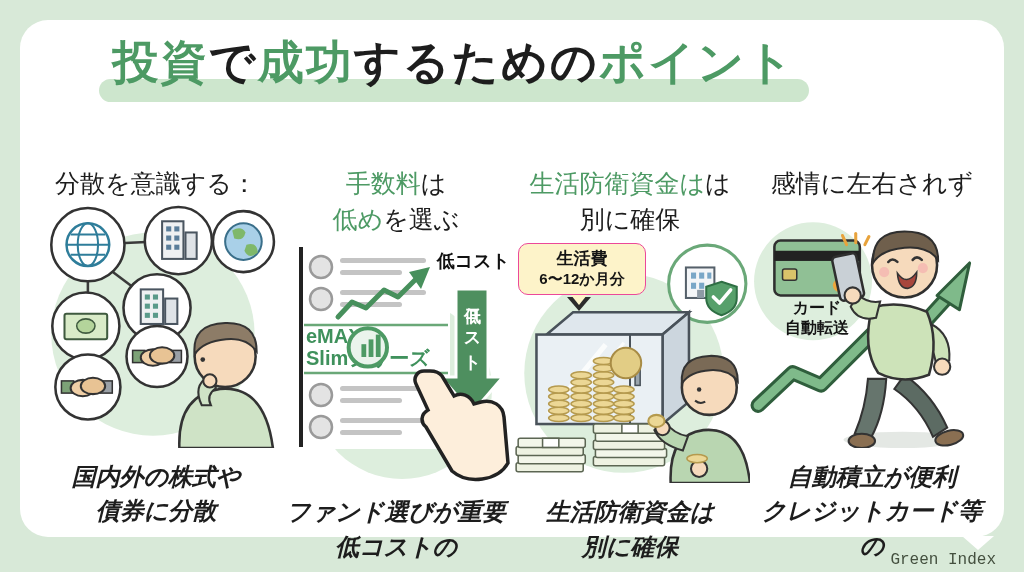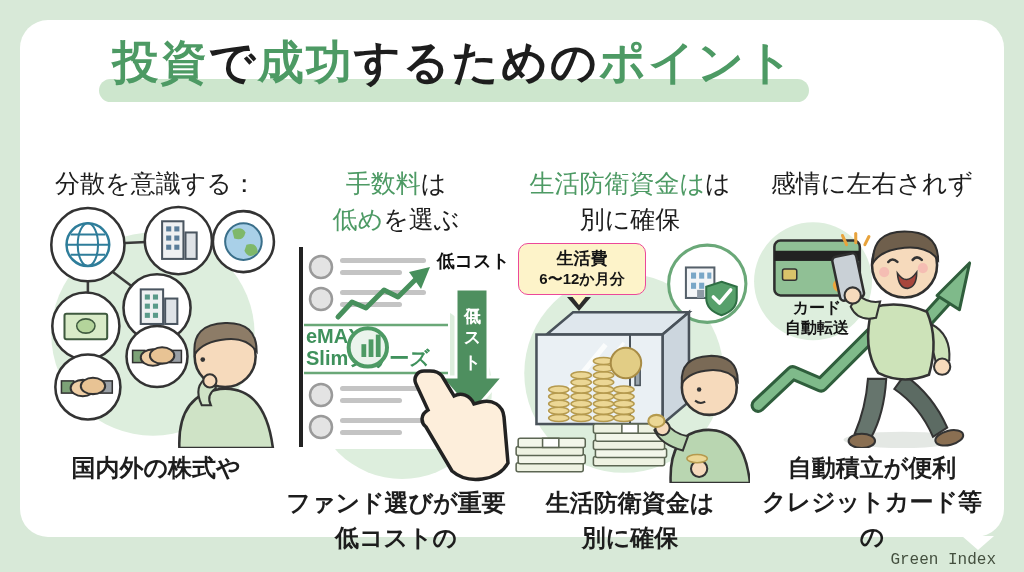--- a/index.html
+++ b/index.html
@@ -33,21 +33,21 @@
   
   .cols{
     position:absolute;top:126px;left:30px;width:964px;
     display:grid;grid-template-columns:252px 228px 240px 244px;
   }
   .col{text-align:center;}
   .h{font-size:25px;font-weight:400;line-height:1.42;margin-top:40px;}
   .hg{color:#4d9a64;}
   .illus{position:relative;height:244px;margin-top:2px;}
   .illus svg{position:absolute;left:0;top:0;width:100%;height:100%;}
-  .cap{font-size:24px;font-weight:800;line-height:1.45;margin-top:3px;}
+  .cap{font-size:24px;font-weight:800;line-height:1.45;margin-top:12px;font-style:italic;}
   
   .lc-top{position:absolute;right:0px;top:10px;font-size:18px;font-weight:800;color:#111;}
   .lc-arrow{
     position:absolute;left:179px;top:56px;writing-mode:vertical-rl;
     font-size:17px;font-weight:800;color:#fff;letter-spacing:3px;
   }
   .fund{position:absolute;left:24px;top:86px;display:flex;align-items:center;gap:5px;}
   .fund-text{text-align:left;font-size:20px;font-weight:800;color:#3f915c;line-height:1.12;white-space:nowrap;}
   
   .bubble{
@@ -170,20 +170,21 @@
           <circle cx="183" cy="150" r="30" fill="#f6dabc" stroke="#333" stroke-width="2.5"></circle>
           <path d="M153,148 q-3,-30 30,-31 q31,-1 31,28 q-10,-14 -30,-12 q-23,2 -31,15 z" fill="#8d7c67" stroke="#333" stroke-width="2"></path>
           <circle cx="161" cy="153" r="2.3" fill="#333"></circle>
           <path d="M160,198 q-9,-19 6,-28 l8,11 q-10,7 -5,17 z" fill="#cfe3c6" stroke="#333" stroke-width="2"></path>
           <circle cx="168" cy="174" r="6.5" fill="#f6dabc" stroke="#333" stroke-width="2"></circle>
         </g>
       </svg>
     </div>
     <div class="cap">
       <div>国内外の株式や</div>
+      <div>債券に分散</div>
     </div>
   </div>
 
   <div class="col">
     <div class="h">
       <div><span class="hg">手数料</span><span>は</span></div>
       <div><span class="hg">低め</span><span>を選ぶ</span></div>
     </div>
     <div class="illus">
       <svg viewBox="0 0 228 240">

